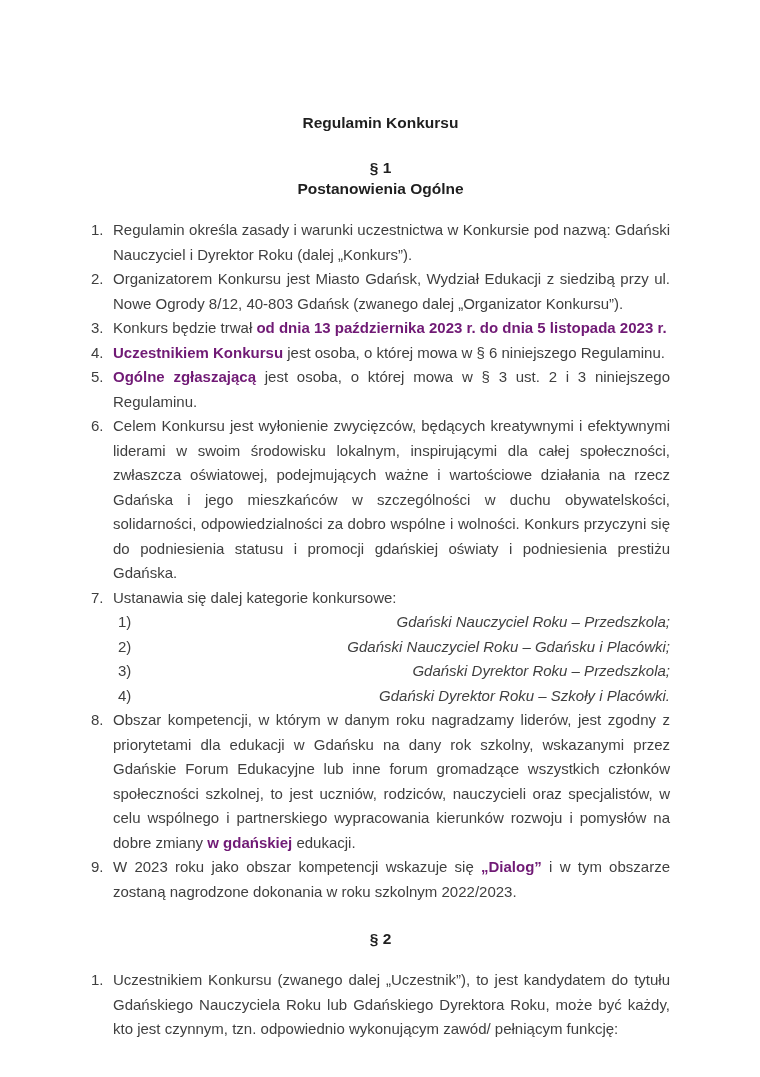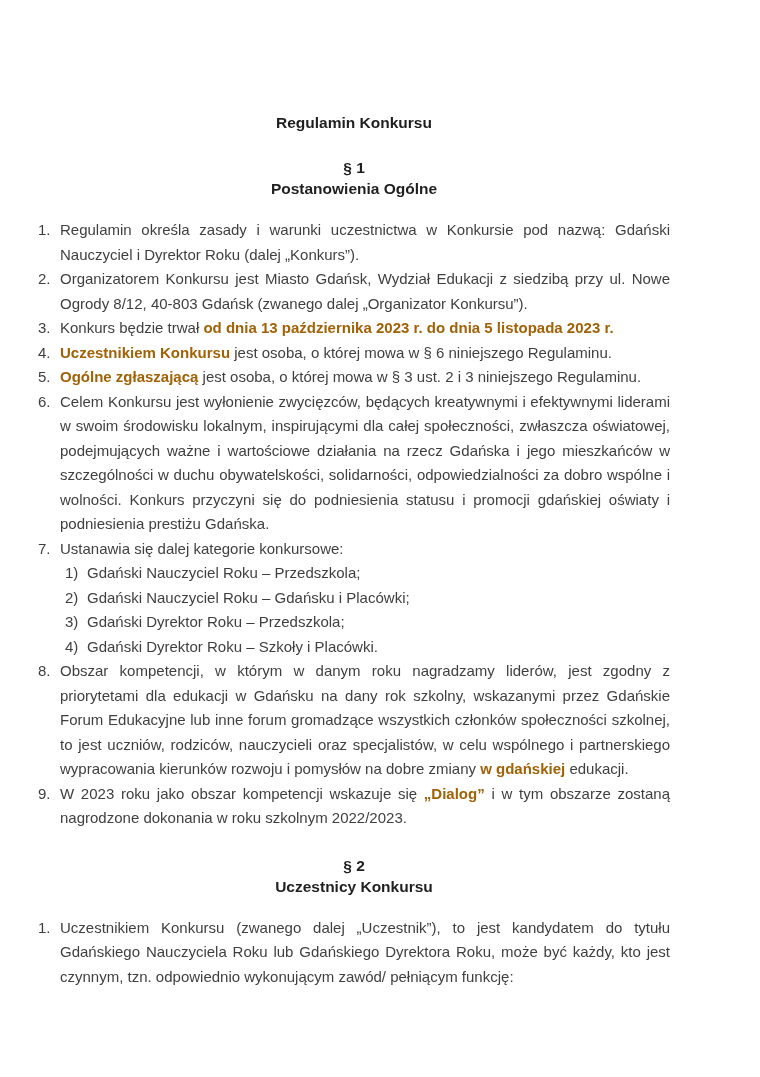--- a/index.html
+++ b/index.html
@@ -10,21 +10,21 @@
   body {
     width: 760px;
     height: 1077px;
     overflow: hidden;
     font-family: "Liberation Sans", "DejaVu Sans", sans-serif;
   }
   .page {
     box-sizing: border-box;
     width: 760px;
     height: 1077px;
-    padding: 112px 90px 30px 38px;
+    padding: 112px 90px 30px 91px;
     background: #ffffff;
     color: #3f3f3f;
     font-size: 15px;
   }
   .doc-title {
     text-align: center;
     font-weight: bold;
     color: #1f1f1f;
     font-size: 15.5px;
     line-height: 21px;
@@ -49,25 +49,26 @@
     width: 22px;
   }
   .li .txt {
     flex: 1;
     text-align: justify;
   }
   .sublist {
     margin-left: 27px;
   }
   .sublist .txt {
-    text-align: left;
+    text-align: right;
+    font-style: italic;
   }
   .bseg {
     font-weight: bold;
-    color: #a16207;
+    color: #701a75;
   }
 </style>
 </head>
 <body>
 
 <div class="page">
   <header class="doc-title">
     <div>Regulamin Konkursu</div>
   </header>
   <main id="sections">
@@ -129,21 +130,20 @@
           </div>
           <div class="li">
             <span class="num">9.</span>
             <div class="txt"><span class="seg">W 2023 roku jako obszar kompetencji wskazuje się </span><b class="bseg">„Dialog”</b><span class="seg"> i w tym obszarze zostaną nagrodzone dokonania w roku szkolnym 2022/2023.</span></div>
           </div>
         </div>
       </section>
       <section class="doc-section">
         <div class="section-head">
           <div>§ 2</div>
-          <div>Uczestnicy Konkursu</div>
         </div>
         <div class="olist">
           <div class="li">
             <span class="num">1.</span>
             <div class="txt"><span class="seg">Uczestnikiem Konkursu (zwanego dalej „Uczestnik”), to jest kandydatem do tytułu Gdańskiego Nauczyciela Roku lub Gdańskiego Dyrektora Roku, może być każdy, kto jest czynnym, tzn. odpowiednio wykonującym zawód/ pełniącym funkcję:</span></div>
           </div>
         </div>
       </section>
     </main>
 </div>

